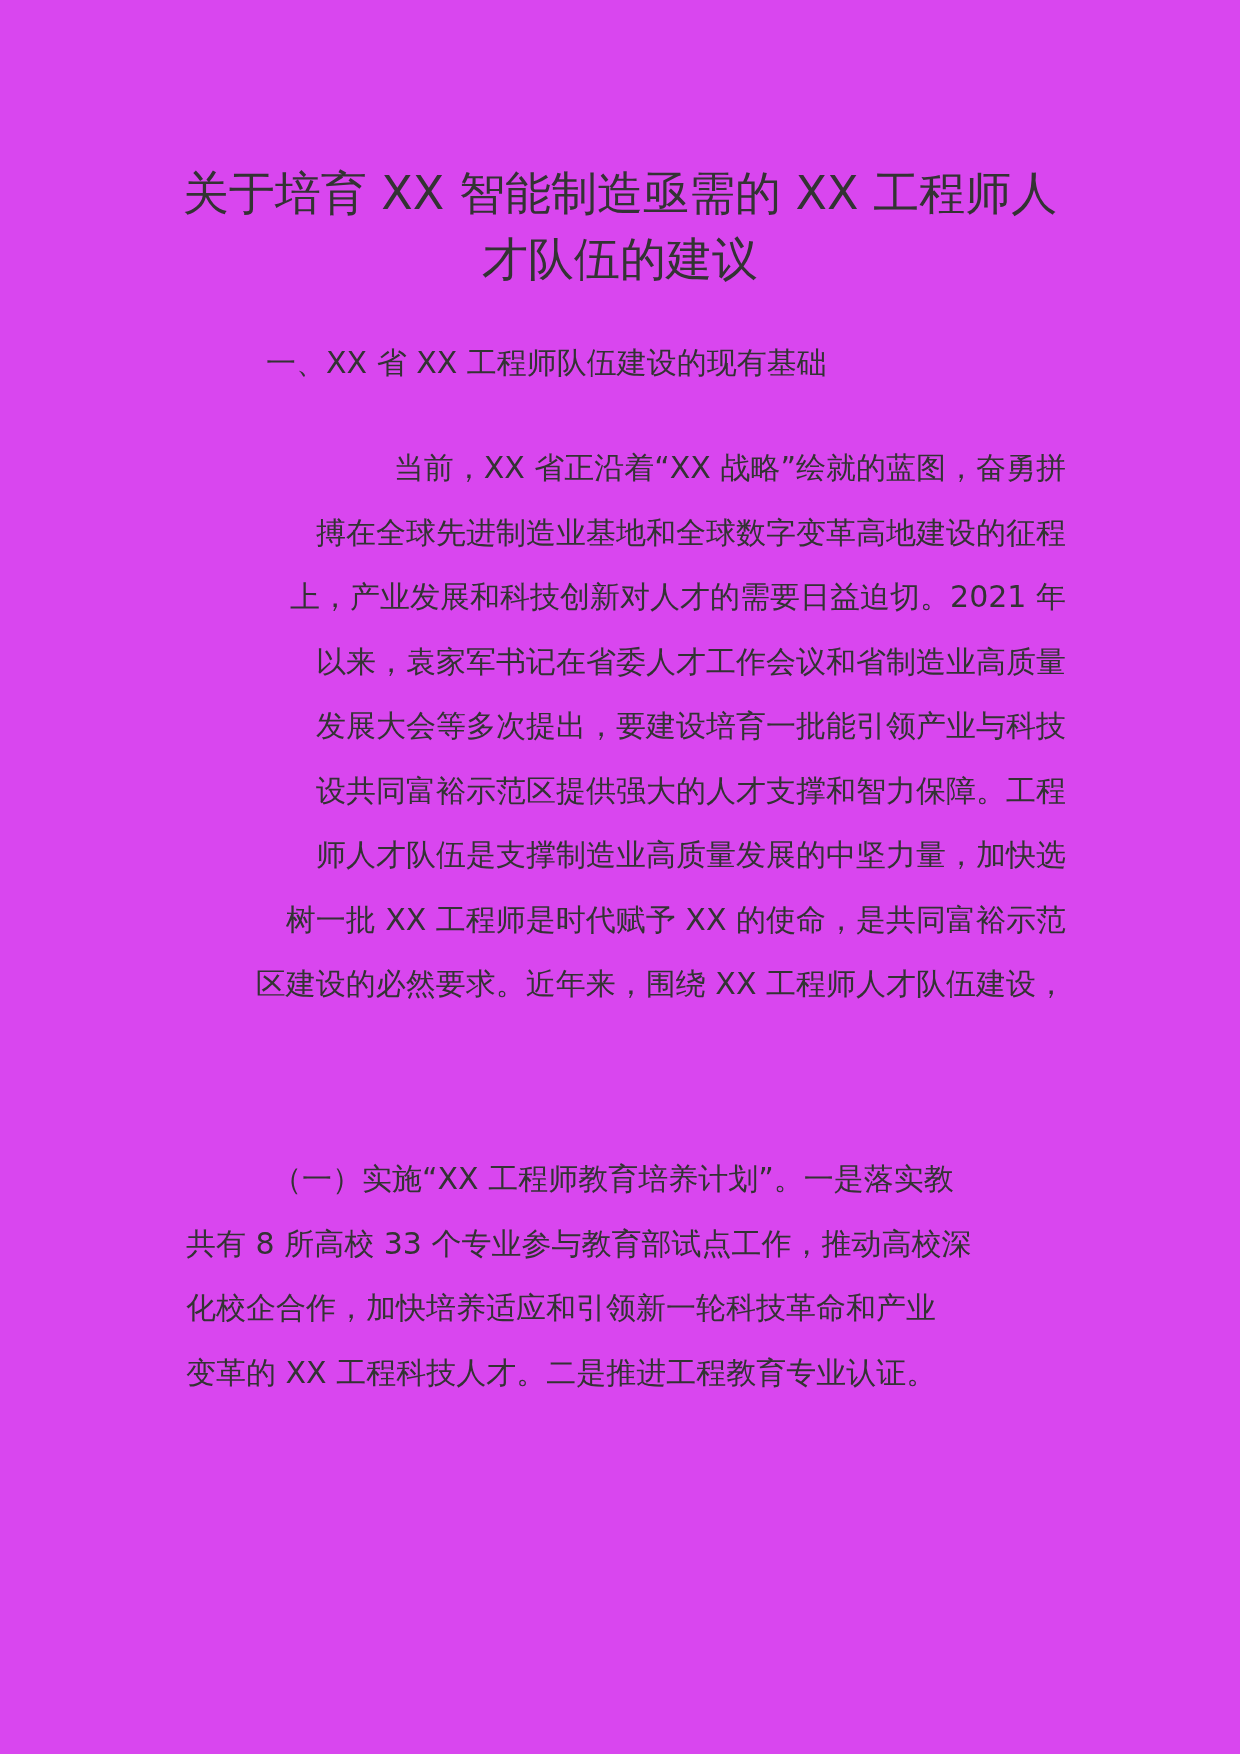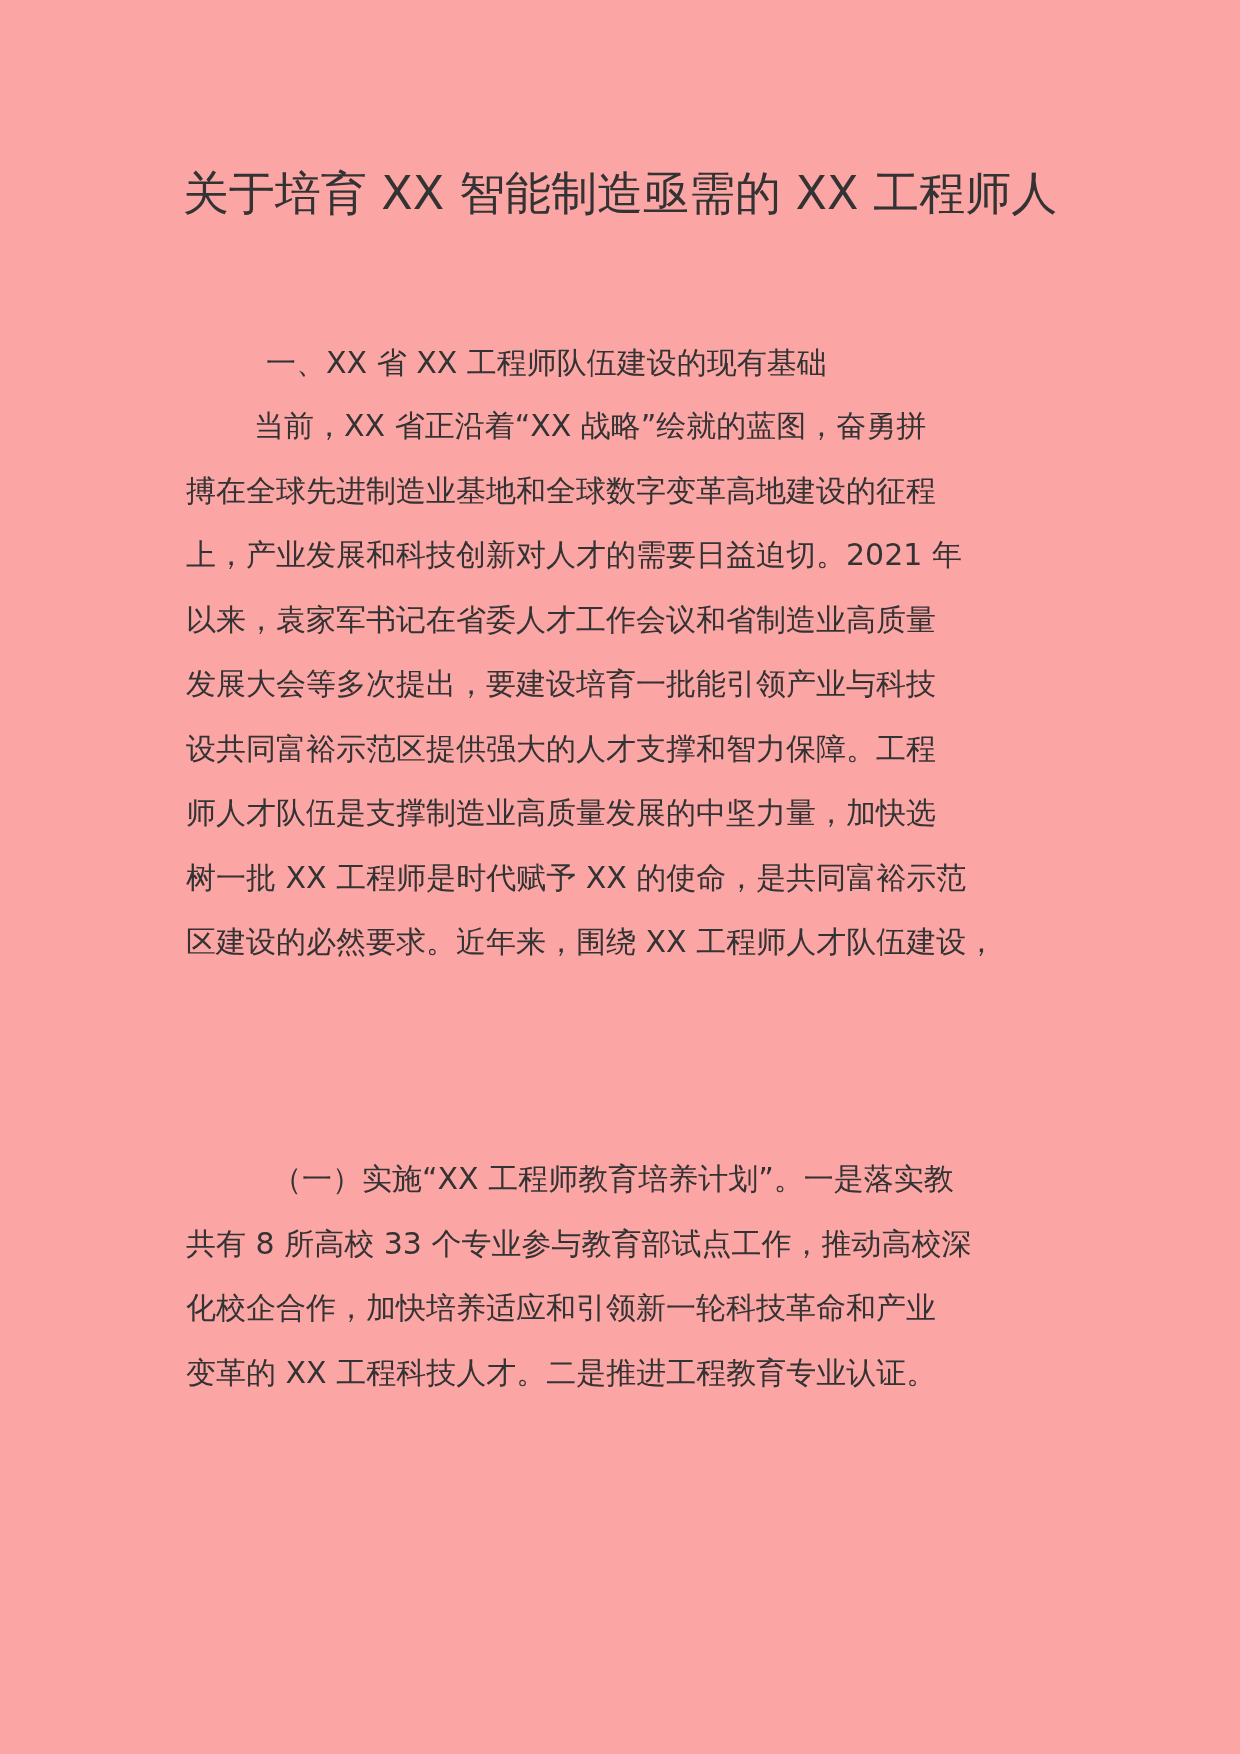--- a/index.html
+++ b/index.html
@@ -14,21 +14,21 @@
     overflow: hidden;
     font-family: "DejaVu Sans", "Liberation Sans", sans-serif;
     color: #333333;
   }
   .page {
     position: absolute;
     left: 0;
     top: 0;
     width: 1240px;
     height: 1754px;
-    background: #fca5a5;
+    background: #d946ef;
   }
   .title {
     position: absolute;
     left: 160px;
     width: 920px;
     top: 160px;
     text-align: center;
     font-size: 46px;
     line-height: 66px;
     color: #333333;
@@ -53,32 +53,33 @@
   }
   .heading1 {
     position: absolute;
     left: 266px;
     top: 343px;
     font-size: 30px;
     line-height: 40px;
     white-space: nowrap;
     color: #333333;
   }
-  .para1 { top: 394px; }
+  .para1 { top: 436px; text-align: right; }
   .para2 { top: 1147px; }
   .indent1 { padding-left: 68px; }
   .indent2 { padding-left: 86px; }
 </style>
 </head>
 <body>
 
 <div class="page">
 
   <div class="title">
     <span class="tline">关于培育 XX 智能制造亟需的 XX 工程师人</span>
+    <span class="tline">才队伍的建议</span>
   </div>
 
   <div class="heading1">一、XX 省 XX 工程师队伍建设的现有基础</div>
 
   <div class="body-text para1">
     <span class="line indent1">当前，XX 省正沿着“XX 战略”绘就的蓝图，奋勇拼</span>
     <span class="line">搏在全球先进制造业基地和全球数字变革高地建设的征程</span>
     <span class="line">上，产业发展和科技创新对人才的需要日益迫切。2021 年</span>
     <span class="line">以来，袁家军书记在省委人才工作会议和省制造业高质量</span>
     <span class="line">发展大会等多次提出，要建设培育一批能引领产业与科技</span>

